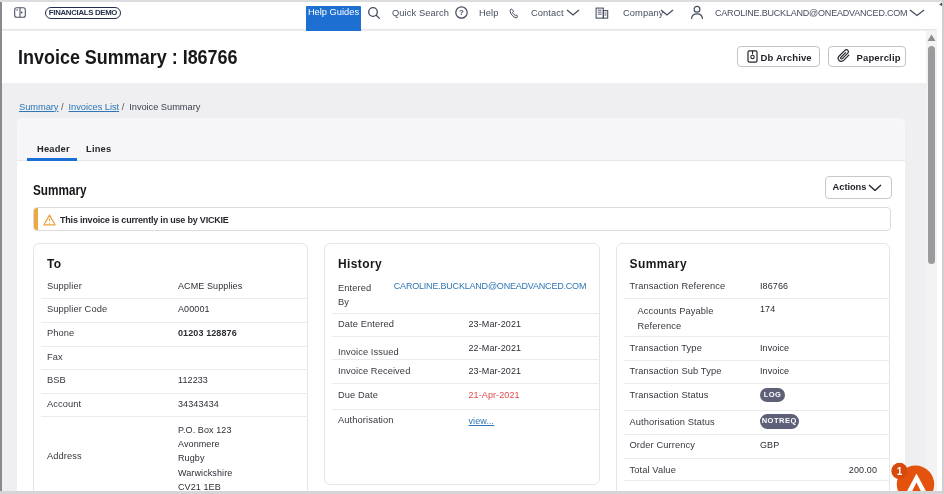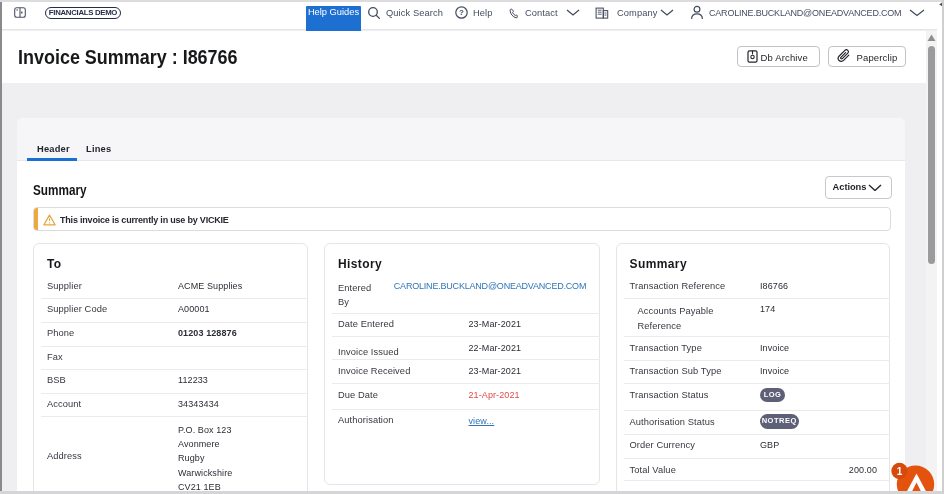--- a/index.html
+++ b/index.html
@@ -1,29 +1,29 @@
 <!DOCTYPE html>
 <html><head>
 <meta charset="utf-8">
 <style>
   * { margin:0; padding:0; box-sizing:border-box; }
   html,body { width:944px; height:494px; overflow:hidden; background:#fff; }
   body { font-family:"Liberation Sans", sans-serif; }
   #page { position:relative; width:944px; height:494px; overflow:hidden; background:#efeff1; }
   .abs { position:absolute; }
-  .t { position:absolute; color:#454d5e; font-size:9.3px; letter-spacing:.1px; white-space:nowrap; line-height:11px; }
+  .t { position:absolute; color:#454d5e; font-size:9.3px; letter-spacing:.1px; white-space:nowrap; line-height:11px;margin-left:6px; }
   .lbl { position:absolute; color:#35383f; font-size:9.3px; letter-spacing:.1px; white-space:nowrap; line-height:11px; }
   .val { position:absolute; color:#2b2e35; font-size:9px; letter-spacing:.1px; white-space:nowrap; line-height:11px; }
   .link { color:#2e76b5; text-decoration:underline; }
   .div { position:absolute; height:1px; background:#ebebed; }
   .card { position:absolute; background:#fff; border:1px solid #e5e5e7; border-radius:6px; }
   .chead { position:absolute; font-size:12px; font-weight:bold; color:#17181c; letter-spacing:.4px; line-height:14px; }
   .pill2 { position:absolute; background:#5e6078; color:#fff; font-size:7.5px; font-weight:bold;
            letter-spacing:.5px; border-radius:7.5px; line-height:14.5px; text-align:center; height:14.5px; }
-  .btntext { position:absolute; font-size:9.3px; font-weight:normal; color:#1e2026; letter-spacing:.1px; white-space:nowrap; line-height:11px; }
+  .btntext { position:absolute; font-size:9.3px; font-weight:bold; color:#1e2026; letter-spacing:.1px; white-space:nowrap; line-height:11px; }
 </style>
 </head>
 <body>
 <div id="page">
 
   <div class="abs" style="left:0;top:0;width:944px;height:30px;background:#fff;border-bottom:1px solid #e5e5e7;"></div>
 
   <svg class="abs" style="left:14px;top:7px;" width="12" height="11" viewBox="0 0 12 11">
     <rect x="0.7" y="0.7" width="10.6" height="9.6" rx="2" fill="none" stroke="#4c5366" stroke-width="1.1"></rect>
     <line x1="6" y1="0.7" x2="6" y2="10.3" stroke="#4c5366" stroke-width="1.1"></line>
@@ -90,20 +90,23 @@
     <circle cx="5.5" cy="7" r="1.7" fill="none" stroke="#23252b" stroke-width="1.1"></circle>
   </svg>
   <div class="btntext" style="left:760.5px;top:52.4px;font-size:9.5px;letter-spacing:.15px;">Db Archive</div>
 
   <div class="abs" style="left:828px;top:45.7px;width:78px;height:21.8px;background:#fff;border:1px solid #c2c2c8;border-radius:4px;"></div>
   <svg class="abs" style="left:837px;top:49px;" width="15" height="15" viewBox="0 0 15 15">
     <path d="M11.8 6.2 L6.6 11.4 C5.3 12.7 3.3 12.7 2.1 11.5 C0.9 10.3 0.9 8.3 2.2 7 L7.9 1.3 C8.7 0.5 10 0.5 10.8 1.3 C11.6 2.1 11.6 3.4 10.8 4.2 L5.3 9.7 C4.9 10.1 4.3 10.1 3.9 9.7 C3.5 9.3 3.5 8.7 3.9 8.3 L8.6 3.6" fill="none" stroke="#23252b" stroke-width="1.2" stroke-linecap="round"></path>
   </svg>
   <div class="btntext" style="left:856.5px;top:52.4px;font-size:9.5px;letter-spacing:.15px;">Paperclip</div>
 
+  <div class="abs" style="left:19px;top:101.5px;font-size:9.3px;letter-spacing:-0.05px;white-space:nowrap;line-height:11px;">
+    <span class="link">Summary</span><span style="color:#4a5261;">&nbsp;/&nbsp; </span><span class="link">Invoices List</span><span style="color:#4a5261;">&nbsp;/&nbsp; </span><span style="color:#3c434f;">Invoice Summary</span>
+  </div>
 
   <div class="abs" style="left:17px;top:118px;width:888px;height:376px;background:#fff;border-radius:6px 6px 0 0;"></div>
   <div class="abs" style="left:17px;top:118px;width:888px;height:43px;background:#f6f6f8;border-radius:6px 6px 0 0;border-bottom:1px solid #e7e7e9;"></div>
   <div class="abs" style="left:37px;top:144px;font-size:9.3px;font-weight:bold;color:#23262c;letter-spacing:.2px;line-height:11px;">Header</div>
   <div class="abs" style="left:86px;top:144px;font-size:9.3px;font-weight:bold;color:#23262c;letter-spacing:.2px;line-height:11px;">Lines</div>
   <div class="abs" style="left:27px;top:158px;width:50px;height:3px;background:#1a6fd4;"></div>
 
   <div class="abs" style="left:32.7px;top:182.3px;font-size:14px;font-weight:bold;color:#141519;letter-spacing:0;line-height:16px;transform:scaleX(0.84);transform-origin:0 0;">Summary</div>
   <div class="abs" style="left:825px;top:175.5px;width:66.5px;height:23px;background:#fff;border:1px solid #c8c8cc;border-radius:4px;"></div>
   <div class="abs" style="left:832.6px;top:182.1px;font-size:9.3px;font-weight:bold;color:#1e2026;letter-spacing:-0.05px;line-height:11px;">Actions</div>

